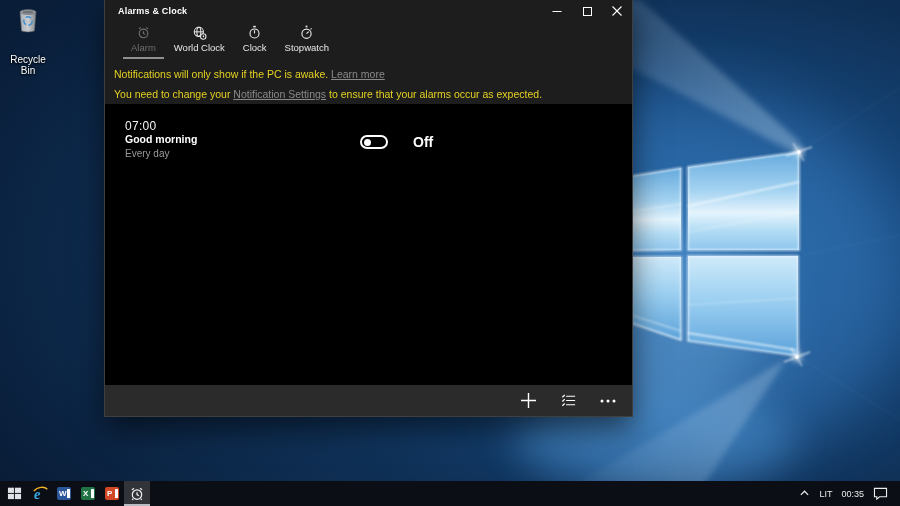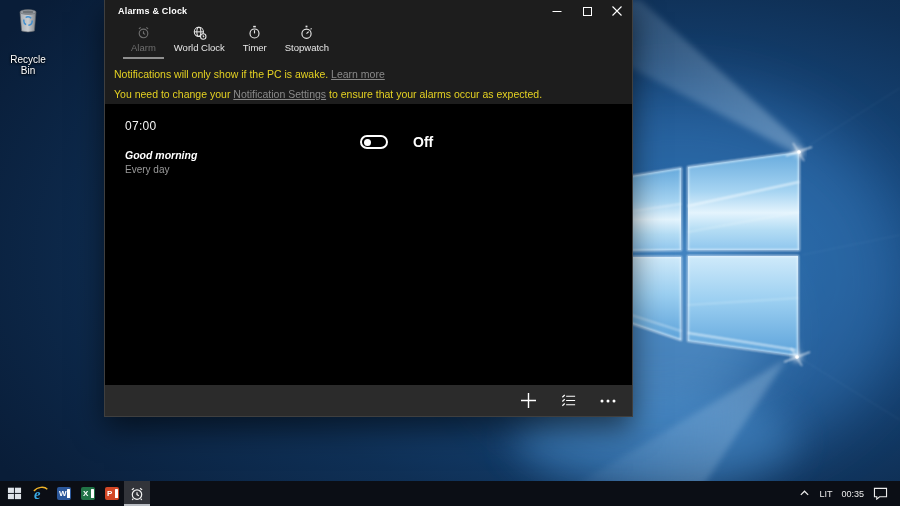--- a/index.html
+++ b/index.html
@@ -32,21 +32,21 @@
   .tab.selected { color:#6f6f6f; }
   .tab.selected::after { content:""; position:absolute; left:1px; right:1px; bottom:2px; height:2px; background:#8f8f8f; }
 
   .warnings { flex:0 0 43px; padding:3px 8px 0 9px; }
   .warn-line { font-size:10.5px; line-height:20px; color:#e4d122; white-space:nowrap; }
   .warn-link { color:#8a8a8a; text-decoration:underline; }
 
   .alarm-list { flex:1 1 auto; background:#000; padding:15px 0 0 20px; position:relative; }
   .alarm-entry { position:relative; width:470px; }
   .alarm-time { font-size:12px; color:#f5f5f5; letter-spacing:.3px; }
-  .alarm-name { font-size:10.5px; font-weight:700; color:#fff; margin-top:16px;font-style:italic; }
+  .alarm-name { font-size:10.5px; font-weight:700; color:#fff; margin-top:0; }
   .alarm-repeat { font-size:10px; color:#9a9a9a; margin-top:3px; }
   .alarm-toggle-wrap { position:absolute; left:235px; top:15px; display:flex; align-items:center; }
   .toggle { width:28px; height:14px; border:2px solid #fff; border-radius:8px; display:flex; align-items:center; }
   .toggle .knob { width:7px; height:7px; border-radius:50%; background:#fff; margin-left:2px; }
   .toggle-label { font-size:14px; font-weight:700; color:#fff; margin-left:25px; }
 
   .command-bar { flex:0 0 31px; background:#2b2b2b; display:flex; align-items:center; justify-content:flex-end; padding-right:4px; }
   .cmd-btn { width:40px; height:31px; display:flex; align-items:center; justify-content:center; color:#fff; }
 
   
@@ -224,21 +224,21 @@
         <span class="tab-label">World Clock</span>
       </div>
       <div class="tab">
         <span class="tab-icon">
           <svg width="15" height="15" viewBox="0 0 16 16" fill="none" stroke="currentColor" stroke-width="1.2">
             <rect x="6.6" y="0.9" width="2.8" height="1.6" fill="currentColor" stroke="none"></rect>
             <circle cx="8" cy="9" r="4.8"></circle>
               <path d="M8 9 V5.6"></path>
           </svg>
         </span>
-        <span class="tab-label">Timer</span>
+        <span class="tab-label">Clock</span>
       </div>
       <div class="tab">
         <span class="tab-icon">
           <svg width="15" height="15" viewBox="0 0 16 16" fill="none" stroke="currentColor" stroke-width="1.2">
             <rect x="7" y="0.7" width="2" height="1.8" fill="currentColor" stroke="none"></rect>
             <circle cx="8" cy="9.3" r="4.9"></circle>
               <path d="M8 9.3 l2.3-2.3"></path>
               <path d="M12.4 4.6 l1-1"></path>
           </svg>
         </span>

